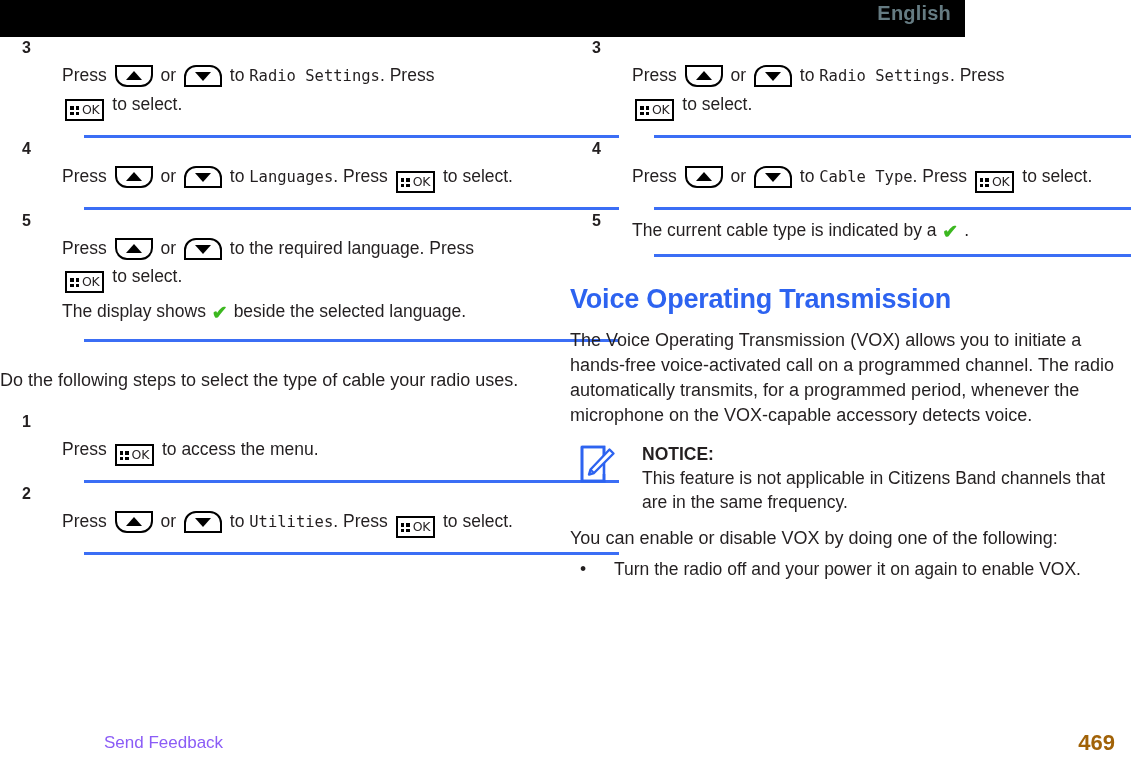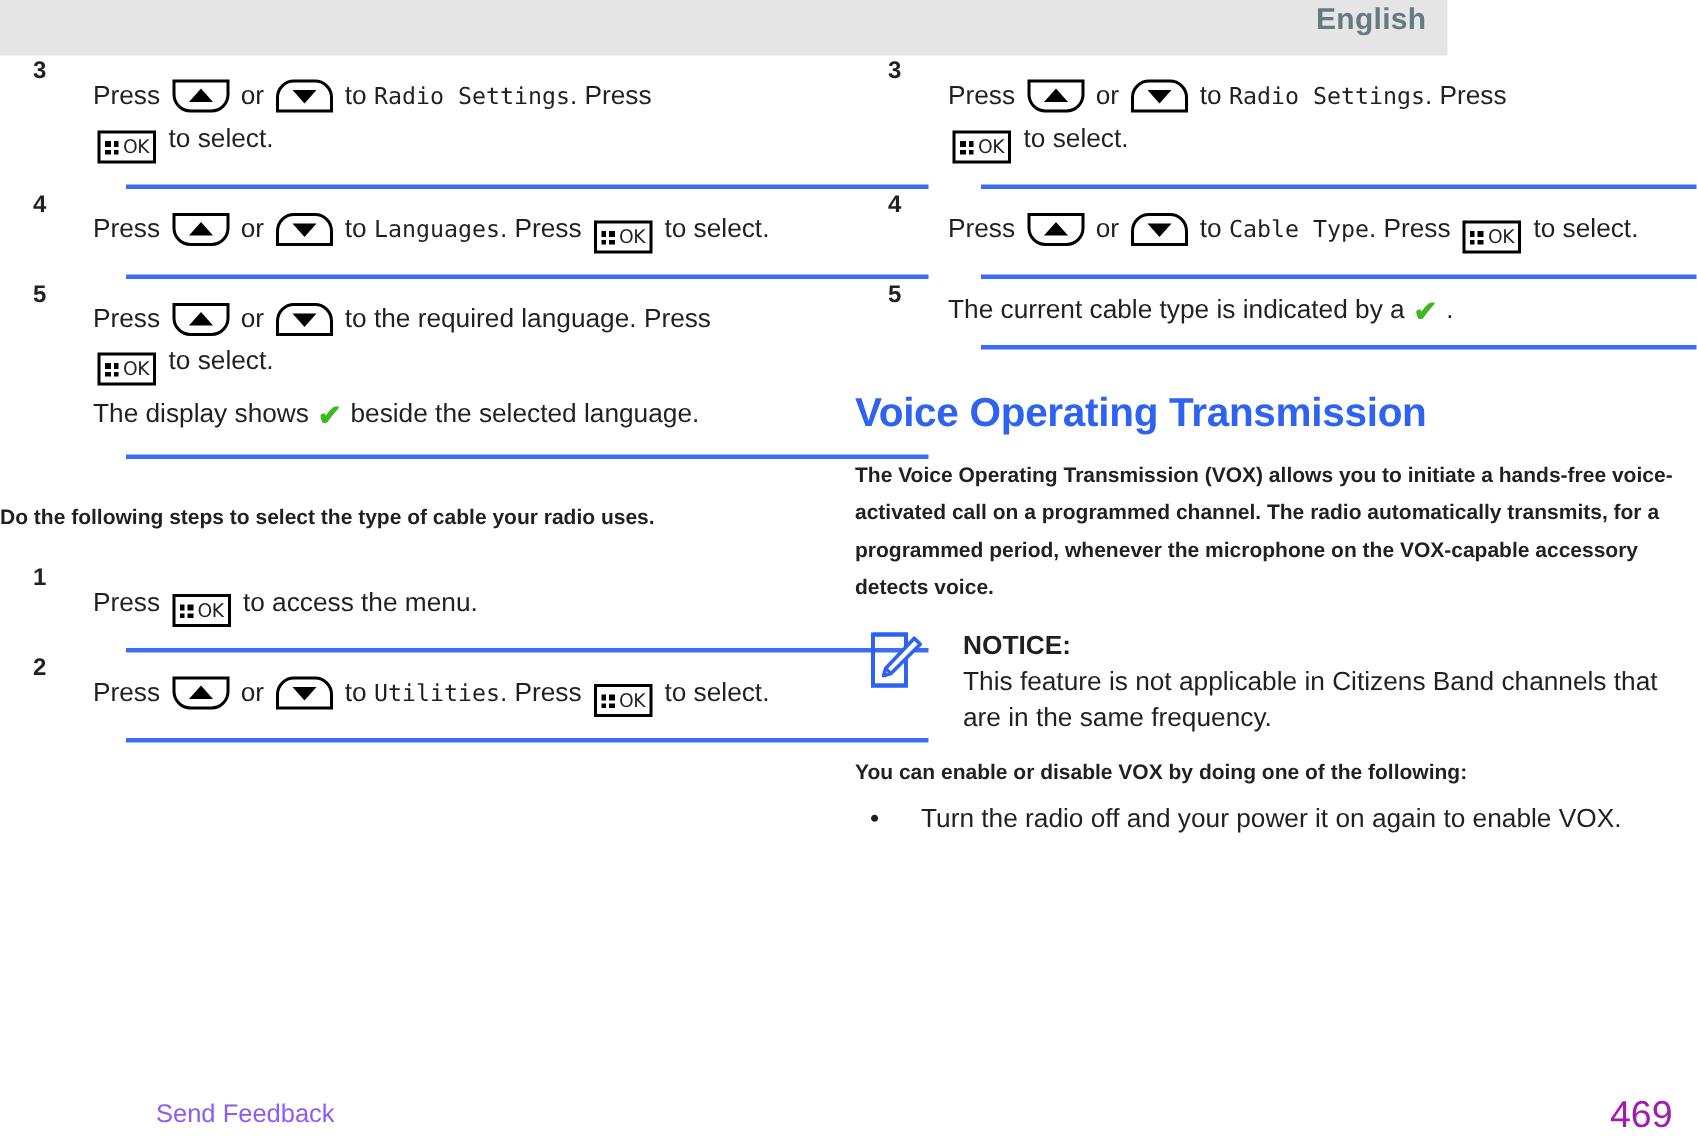--- a/index.html
+++ b/index.html
@@ -15,21 +15,21 @@
     overflow: hidden;
     position: relative;
   }
 
   
   .header-band {
     position: absolute;
     top: 0; left: 0;
     width: 965px;
     height: 37px;
-    background: #e5e5e5;
+    background: #000000;
   }
   .header-lang {
     position: absolute;
     right: 14px;
     top: 0px;
     font-size: 20px;
     font-weight: bold;
     color: #657b82;
     letter-spacing: 0.2px;
     line-height: 26px;
@@ -47,25 +47,24 @@
     position: absolute;
     top: 0;
     width: 560px;
     height: 690px;
   }
   .col-left  { left: 0px; }
   .col-right { left: 570px; }
 
   
   .body-text {
-    font-size: 14px;
+    font-size: 18px;
     line-height: 25px;
     color: #231f20;
     margin: 0 0 10px 0;
-    font-weight: bold;
   }
   .heading {
     color: #2d63f0;
     font-size: 27px;
     font-weight: bold;
     line-height: 33px;
     margin: 0 0 12px 0;
     letter-spacing: -0.2px;
   }
 
@@ -82,21 +81,21 @@
     top: 2px;
     font-size: 16px;
     font-weight: bold;
     line-height: 18px;
     color: #231f20;
   }
   .step-body {
     font-size: 17.5px;
     line-height: 28px;
     color: #231f20;
-    padding-top: 12px;
+    padding-top: 24px;
     padding-bottom: 8px;
   }
   .step-body p { margin: 0; }
   .step-rule {
     height: 3px;
     background: #3b6ef5;
     margin: 6px 0 0 22px;
     width: 535px;
   }
   .col-right .step-rule { width: 561px; }
@@ -236,23 +235,23 @@
     left: 104px;
     bottom: 8px;
     font-size: 17px;
     color: #8b5cf6;
     line-height: 22px;
   }
   .footer-page {
     position: absolute;
     right: 16px;
     bottom: 6px;
-    font-size: 25px;
-    font-weight: normal;
-    color: #a21caf;
+    font-size: 22px;
+    font-weight: bold;
+    color: #a16207;
     line-height: 26px;
   }
 </style>
 </head>
 <body>
 
 <div class="header-band">
   <div class="header-lang">English</div>
 </div>
 

